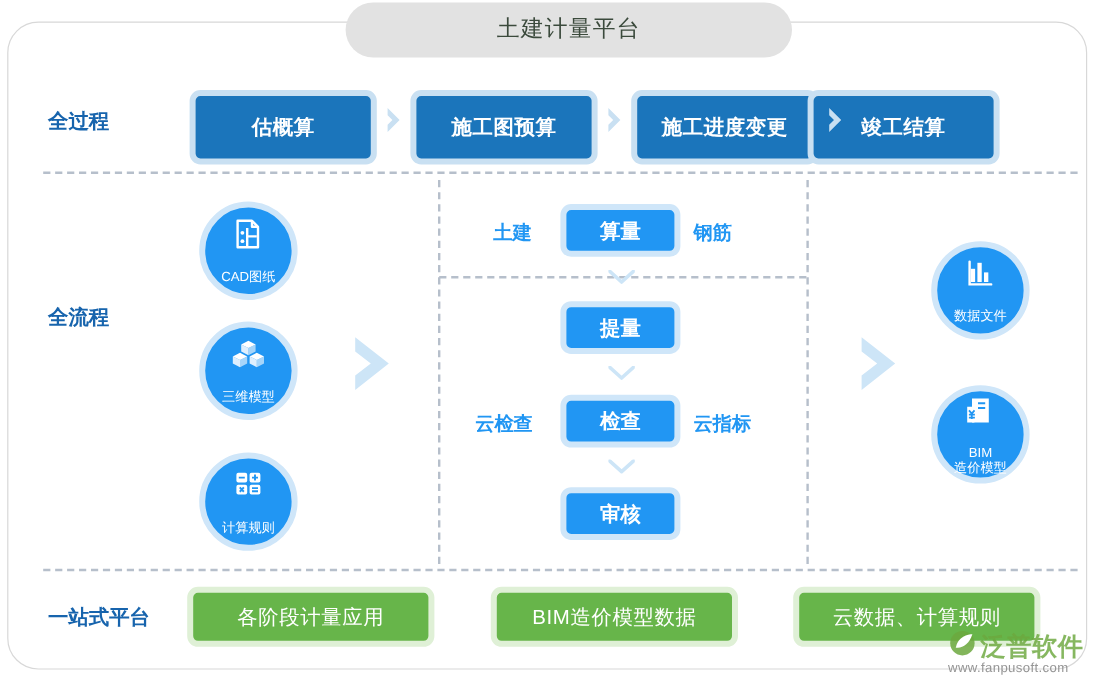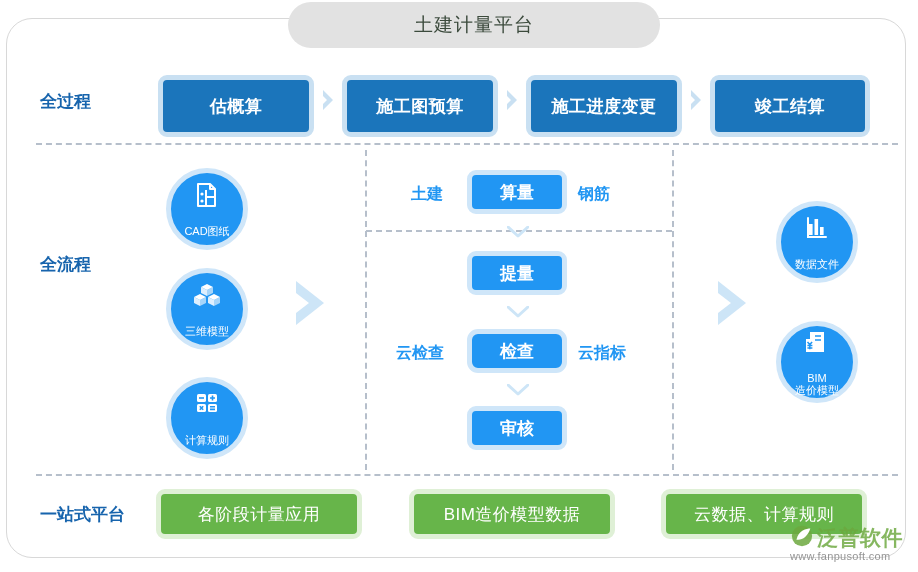--- a/index.html
+++ b/index.html
@@ -86,21 +86,21 @@
     font-size: 17px;
     font-weight: bold;
     display: flex;
     align-items: center;
     justify-content: center;
     letter-spacing: 0.5px;
   }
   #stage-0 { left: 158px; width: 156px; }
   #stage-1 { left: 342px; width: 156px; }
   #stage-2 { left: 526px; width: 156px; }
-  #stage-3 { left: 710px; width: 160px; }
+  #stage-3 { left: 673px; width: 160px; }
 
   .stage-chev {
     position: absolute;
     top: 88px;
     width: 16px;
     height: 24px;
     color: #c9e0f2;
   }
   #stage-chev-0 { left: 320px; }
   #stage-chev-1 { left: 504px; }
@@ -161,21 +161,21 @@
     border-radius: 9px;
     color: #ffffff;
     font-size: 17px;
     font-weight: bold;
     display: flex;
     align-items: center;
     justify-content: center;
   }
   #mid-btn-0 { top: 170px; }
   #mid-btn-1 { top: 251px; }
-  #mid-btn-2 { top: 329px; border-radius: 11px; }
+  #mid-btn-2 { top: 329px; }
   #mid-btn-3 { top: 406px; }
 
   .mid-side {
     position: absolute;
     color: #2196f3;
     font-size: 16px;
     font-weight: bold;
     white-space: nowrap;
   }
   #side-left-0  { left: 411px; top: 184px; }

